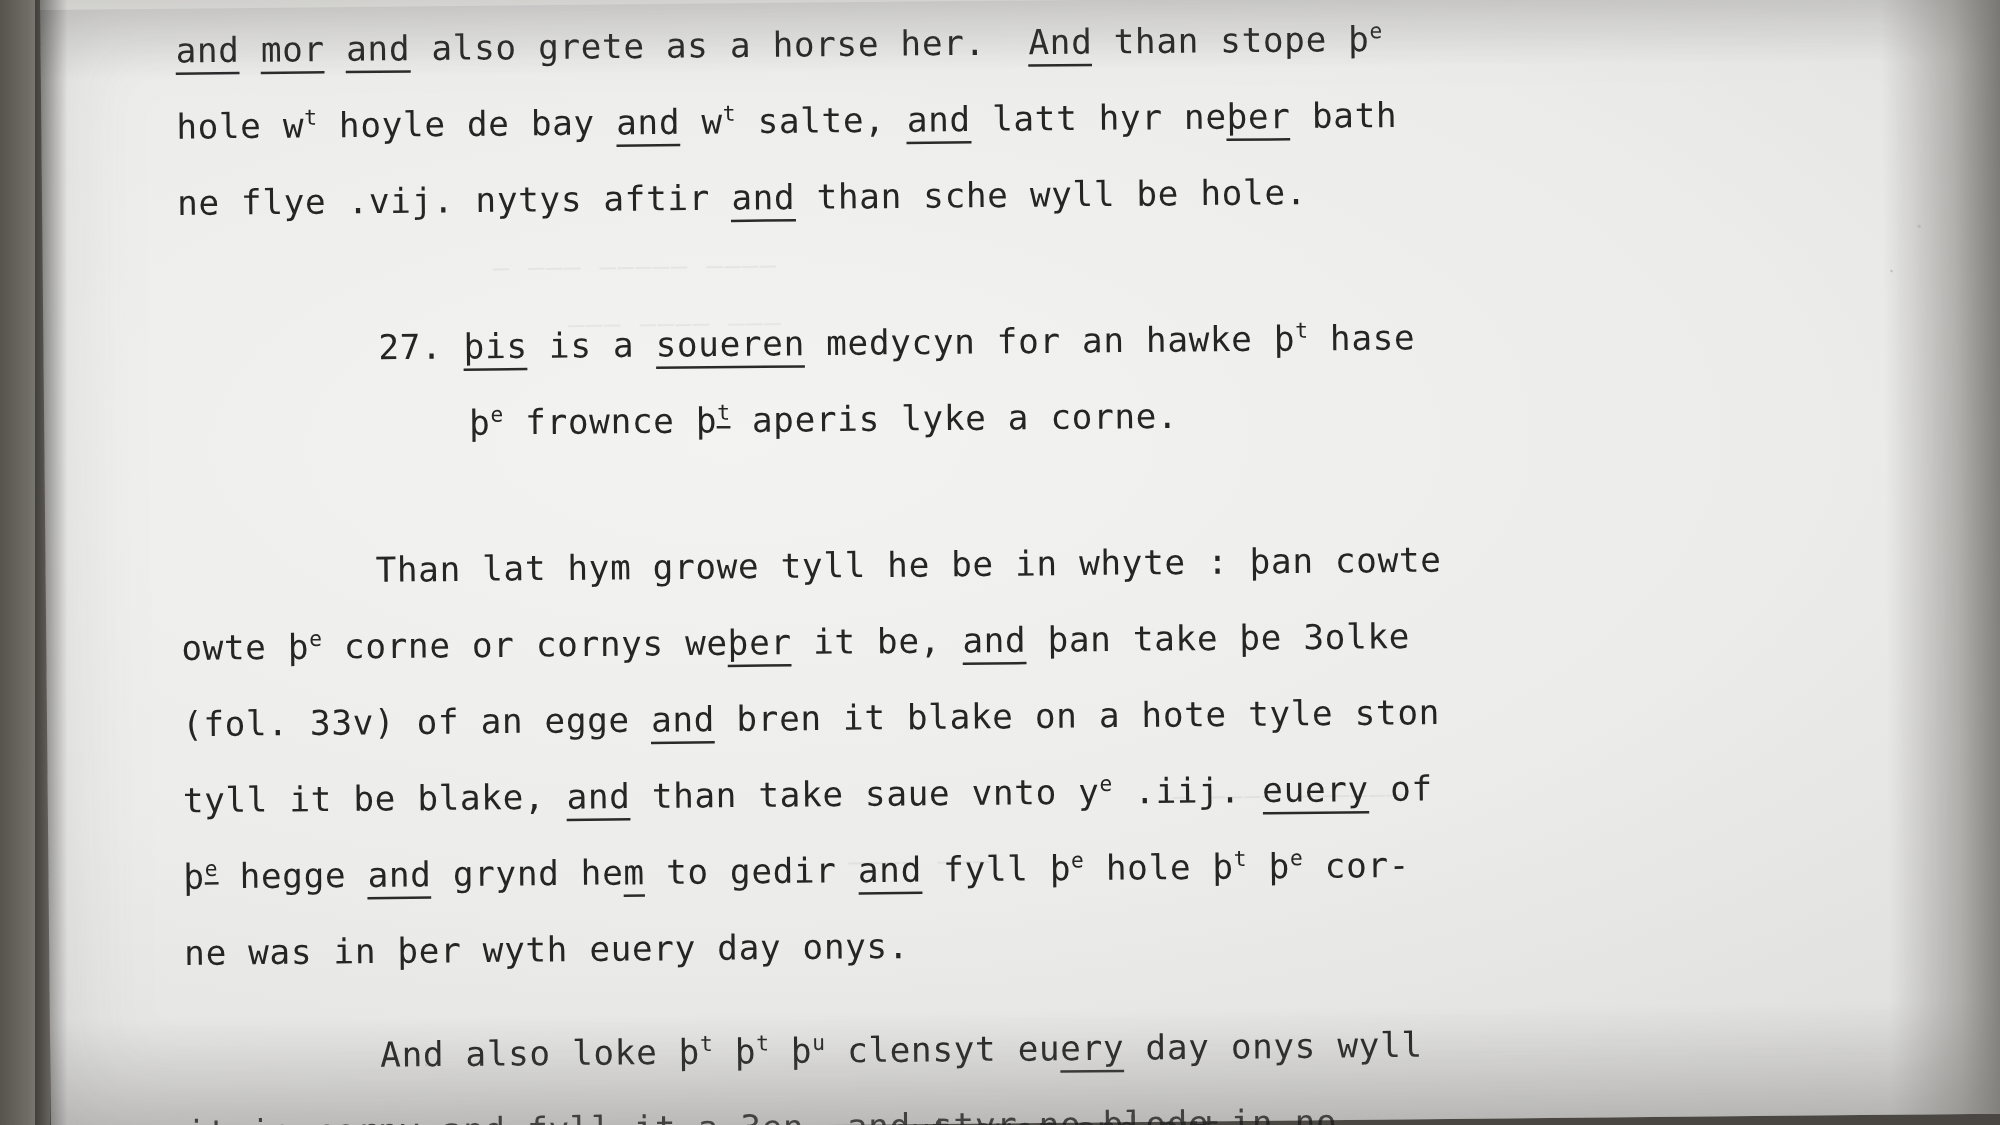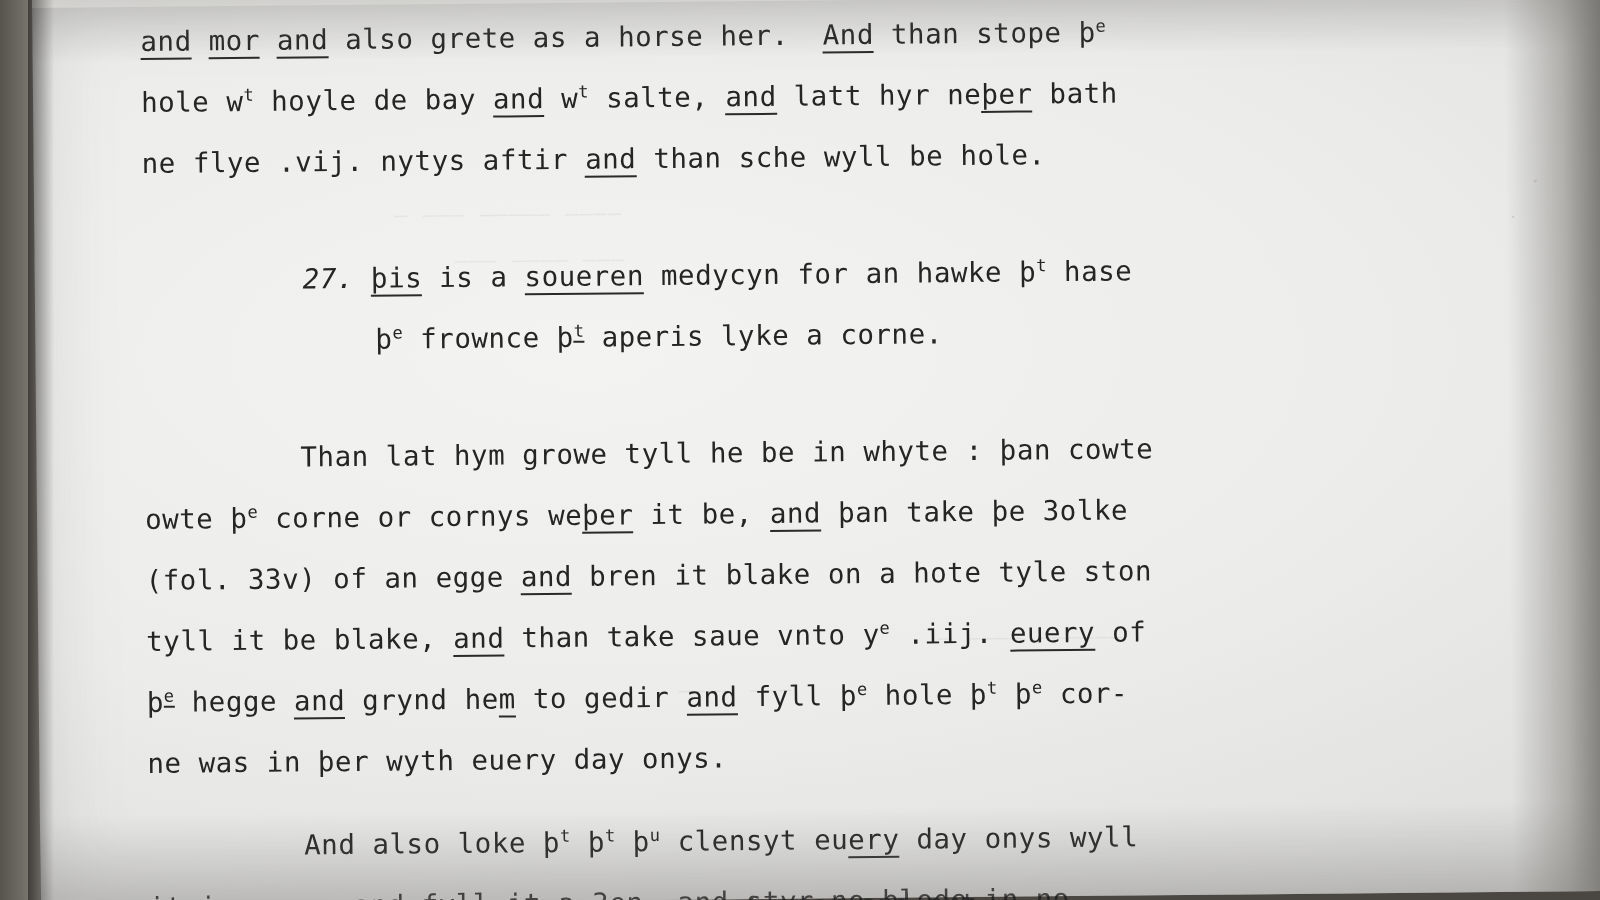--- a/index.html
+++ b/index.html
@@ -106,21 +106,21 @@
     padding-bottom: 1px;
   }
   sup.sup {
     font-size: 0.62em;
     vertical-align: super;
     line-height: 0;
   }
   sup.sup.ul-sup {
     border-bottom: 2.2px solid #2a2a2a;
   }
-  .item-num { letter-spacing: 0.5px; font-style: italic; }
+  .item-num { letter-spacing: 0.5px; }
   .clip-mask-top {
     position: absolute;
     left: 0; top: 0; width: 100%; height: 14px;
     background: #f1f1ef;
   }
   .clipped-bottom {
     position: absolute;
     left: 108px;
     bottom: -22px;
     width: 1330px;

